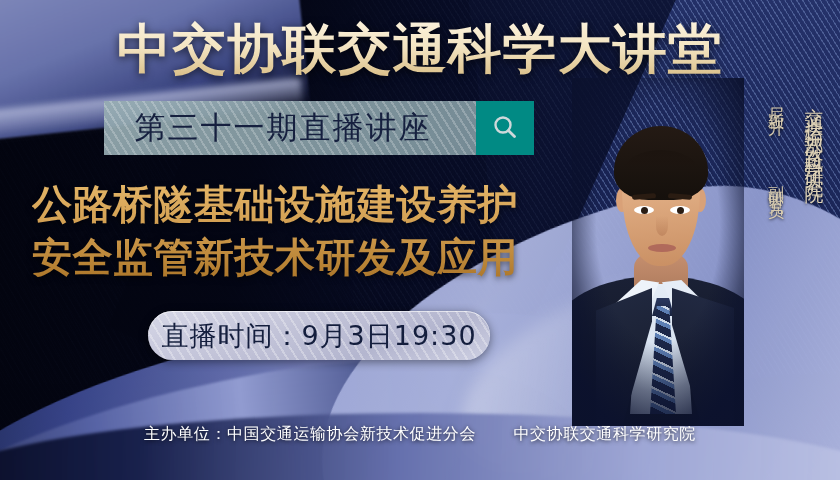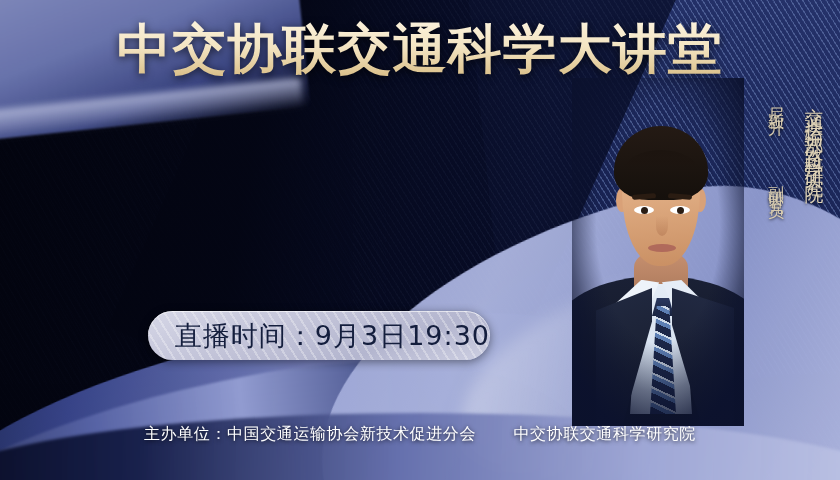--- a/index.html
+++ b/index.html
@@ -249,21 +249,21 @@
     background:linear-gradient(180deg,#e6b86a 0%,#d3a053 42%,#bb8638 78%,#a87226 100%);
     -webkit-background-clip:text;background-clip:text;color:transparent;
     filter:drop-shadow(0 2px 3px rgba(0,0,0,.6));
     white-space:nowrap;
   }
 
   .time-pill{
     position:absolute;left:148px;top:311px;width:342px;height:49px;
     background:linear-gradient(160deg,#d5d6e6 0%,#c2c3d8 40%,#b4b6cf 70%,#cdcfe2 100%);
     border-radius:26px 26px 26px 26px;
-    display:flex;align-items:center;justify-content:flex-end;
+    display:flex;align-items:center;justify-content:center;
     box-shadow:0 2px 10px rgba(0,0,0,.45), inset 0 1px 0 rgba(255,255,255,.6);
     overflow:hidden;
   }
   .time-pill::before{
     content:"";position:absolute;inset:0;
     background-image:repeating-linear-gradient(58deg,
       rgba(255,255,255,0) 0px,rgba(255,255,255,0) 6px,
       rgba(255,255,255,.30) 6px,rgba(255,255,255,.30) 8px);
   }
   .time-pill-text{
@@ -342,21 +342,38 @@
     <div class="p-eyeR"></div>
     <div class="p-pupL"></div>
     <div class="p-pupR"></div>
     <div class="p-nose"></div>
     <div class="p-mouth"></div>
     <div class="p-fade"></div>
   </div>
 
   <div class="title">中交协联交通科学大讲堂</div>
 
-
+  <div class="searchbar">
+    <div class="searchbar-body">
+      <span class="searchbar-text">第三十一期直播讲座</span>
+    </div>
+    <div class="search-btn">
+      <span>
+        <svg width="30" height="30" viewBox="0 0 30 30" fill="none">
+          <circle cx="13" cy="12" r="7.5" stroke="#cfd8da" stroke-width="2.4"></circle>
+          <line x1="18.4" y1="17.4" x2="24.5" y2="23.5" stroke="#cfd8da" stroke-width="2.8" stroke-linecap="round"></line>
+        </svg>
+      </span>
+    </div>
+  </div>
+
+  <div class="subtitle">
+    <div>公路桥隧基础设施建设养护</div>
+    <div>安全监管新技术研发及应用</div>
+  </div>
 
   <div class="time-pill">
     <span class="time-pill-text">直播时间：9月3日19:30</span>
   </div>
 
   <div class="vtext-org">交通运输部公路科学研究院</div>
   <div class="vtext-name">
     <span>尼颖升</span>
     <span class="gap"></span>
     <span>副研究员</span>

